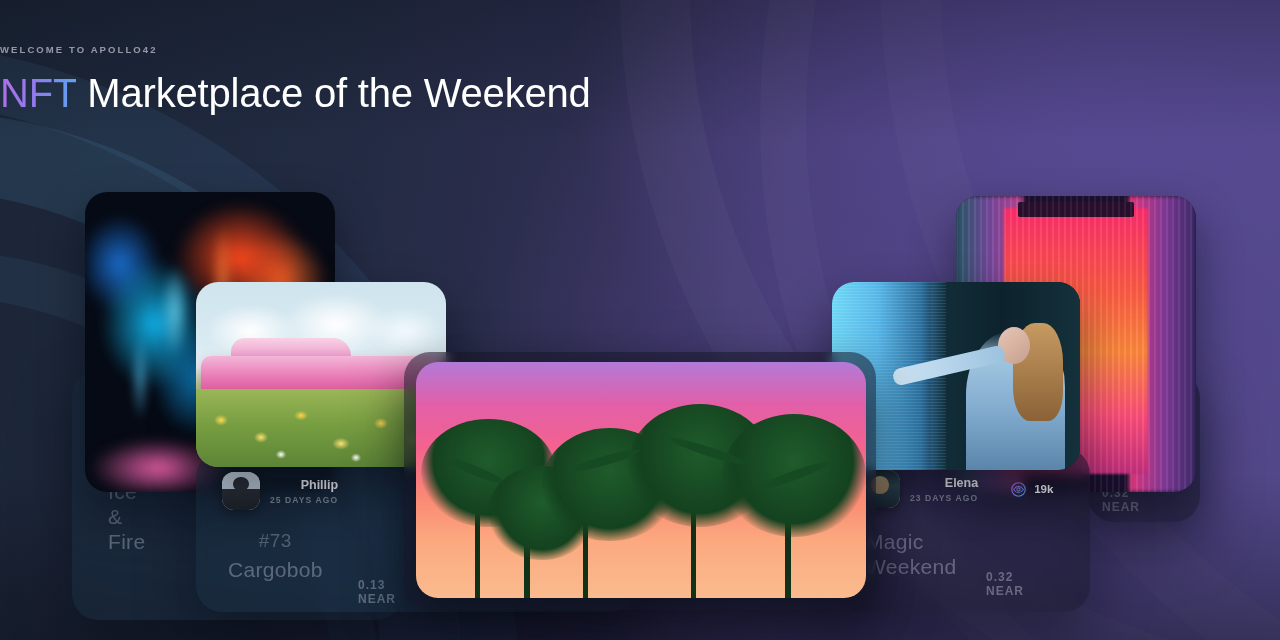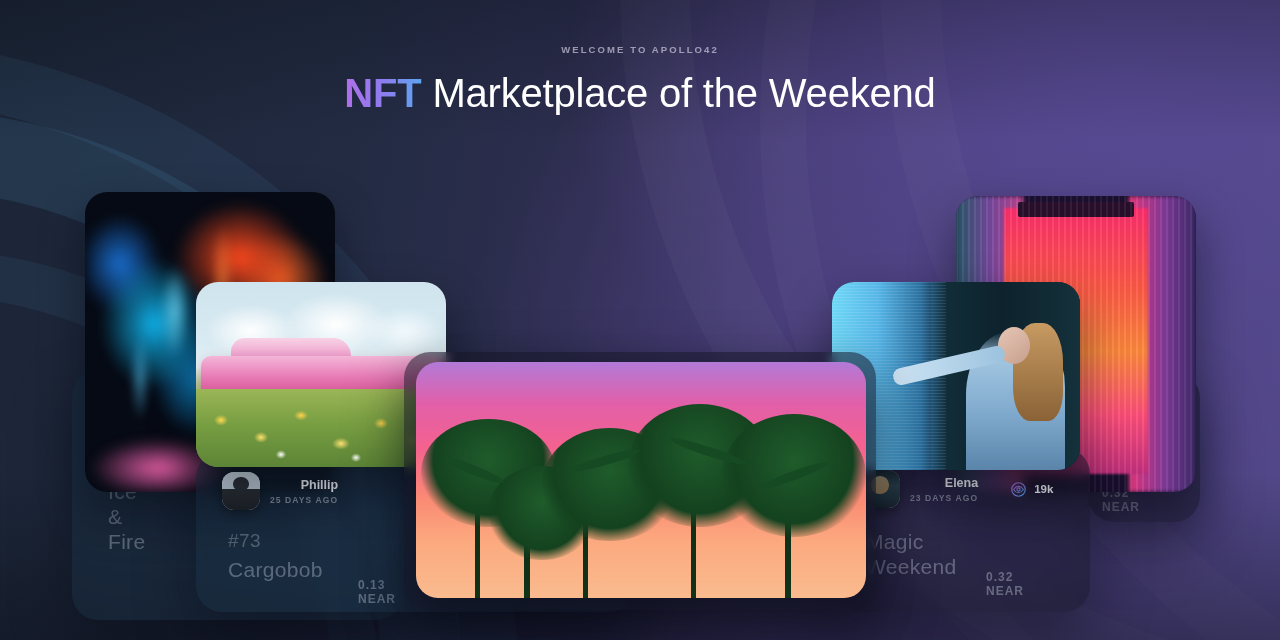--- a/index.html
+++ b/index.html
@@ -35,35 +35,35 @@
   .band.t3 { width:900px; height:900px; left:-520px; top:250px; border:46px solid rgba(86,160,205,0.09); }
 
   .bg-vignette {
     position:absolute; inset:0;
     background:
       linear-gradient(to bottom, rgba(10,14,24,0.30) 0%, rgba(10,14,24,0) 22%),
       linear-gradient(to top, rgba(8,11,20,0.42) 0%, rgba(8,11,20,0) 26%);
   }
 
   
-  .hero { position:absolute; left:0; right:0; top:44px; text-align:center; z-index:40; }
+  .hero { position:absolute; left:0; right:0; top:44px; text-align:left; z-index:40; }
   .eyebrow {
     font-size:9.5px; letter-spacing:2.1px; font-weight:600;
     color:rgba(226,222,240,0.62); text-transform:uppercase;
   }
   .headline {
     margin-top:16px;
     font-size:40px; line-height:1.10; font-weight:400;
     color:#ffffff; letter-spacing:-0.2px;
   }
   .nft-word {
     background:linear-gradient(92deg,#b06fe8 0%,#8f7bef 48%,#5aa7f0 100%);
     -webkit-background-clip:text; background-clip:text;
     -webkit-text-fill-color:transparent; color:transparent;
-    font-weight:700;
+    font-weight:400;
   }
 
   
   .card { position:absolute; }
   .panel {
     position:absolute; left:0; top:0;
     border-radius:26px;
     background:rgba(18,24,38,0.50);
     backdrop-filter:blur(6px);
     box-shadow:0 24px 60px rgba(5,8,16,0.42);
@@ -287,21 +287,21 @@
                 <stop offset="1" stop-color="#4da3f2"></stop>
               </linearGradient>
             </defs>
           <circle cx="12" cy="12" r="9.5" fill="none" stroke="url(#eg1)" stroke-width="1.7"></circle>
           <path d="M5 12c2.3-3.2 4.7-4.6 7-4.6s4.7 1.4 7 4.6c-2.3 3.2-4.7 4.6-7 4.6S7.3 15.2 5 12z" fill="none" stroke="url(#eg1)" stroke-width="1.5"></path>
           <circle cx="12" cy="12" r="2.3" fill="none" stroke="url(#eg1)" stroke-width="1.5"></circle>
         </svg>
         <span class="count">67k</span>
       </div>
     </div>
-    <div class="title-block" style="left:32px; top:78px;">
+    <div class="title-block" style="left:32px; top:78px;text-align:center;">
       <div class="rank">#73</div>
       <div class="name">Cargobob</div>
     </div>
     <div class="price" style="left:162px; top:126px;">0.13 NEAR</div>
   </div>
   <div class="art" style="left:196px; top:282px; width:250px; height:185px; z-index:24;">
     <div class="car">
       <div class="sky-cloud"></div>
       <div class="roof"></div>
       <div class="body"></div>

